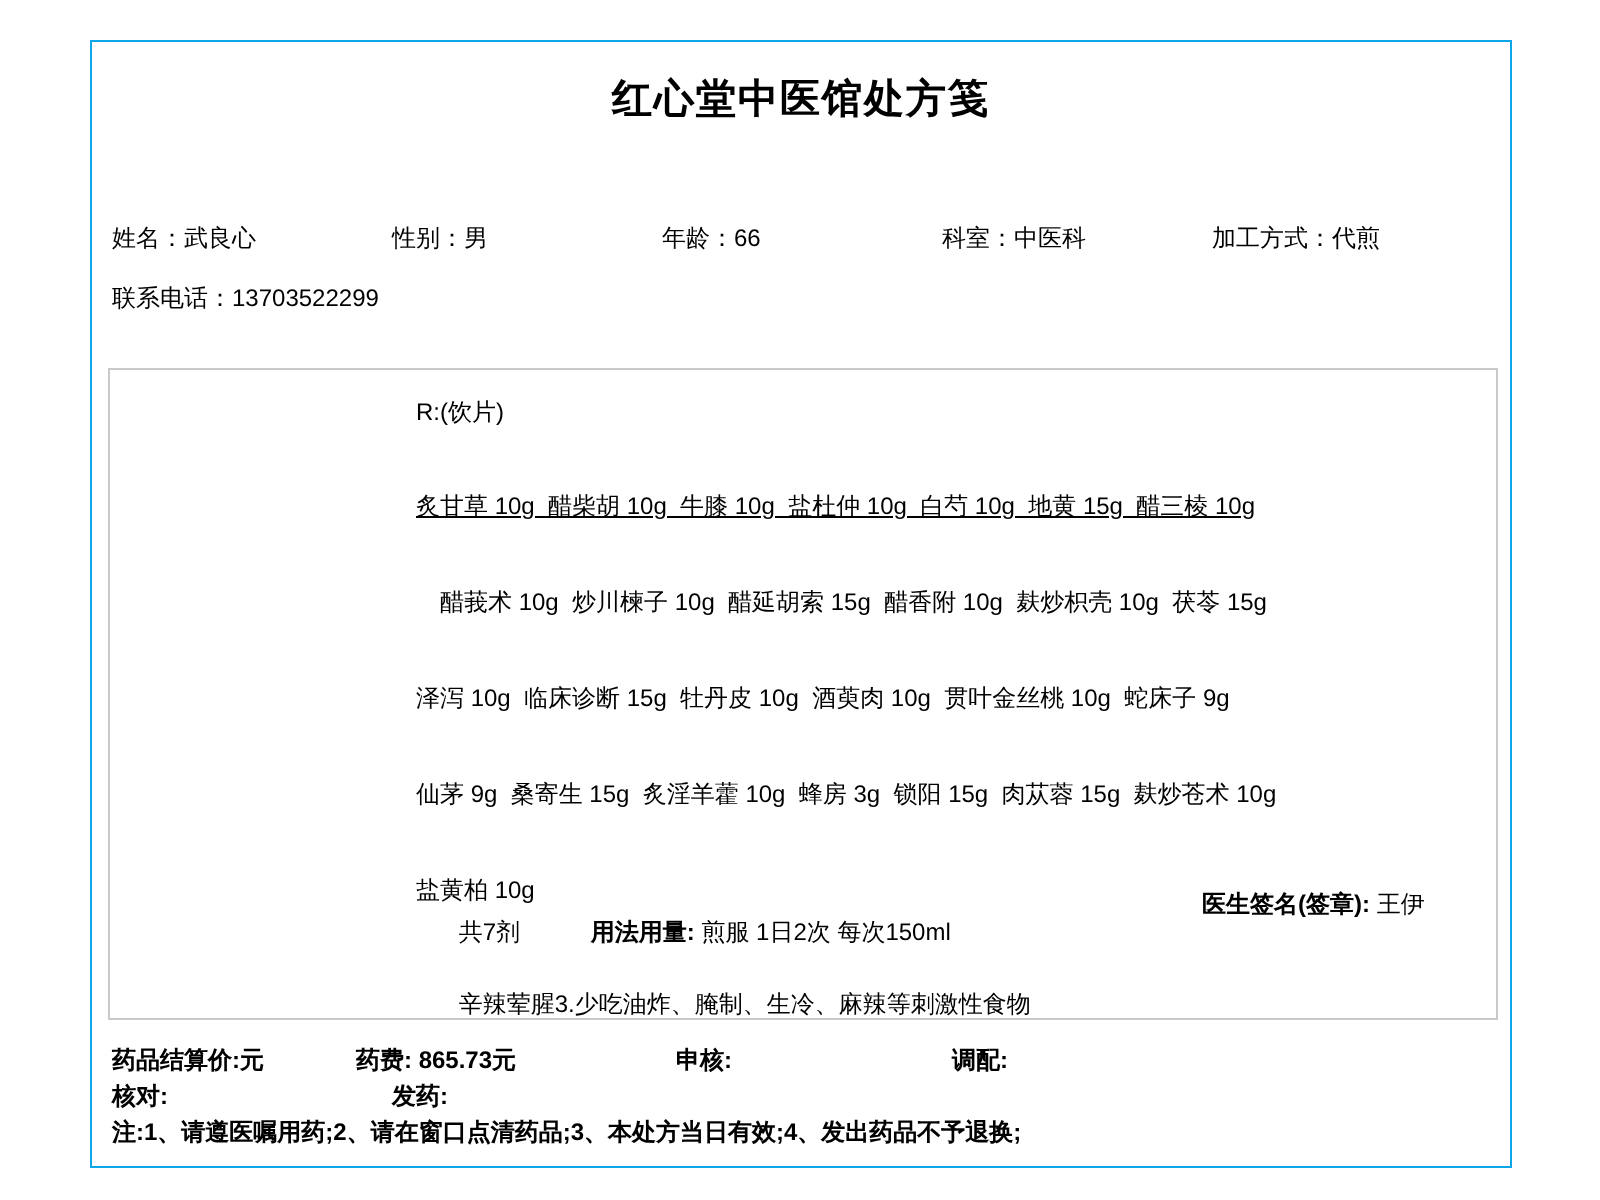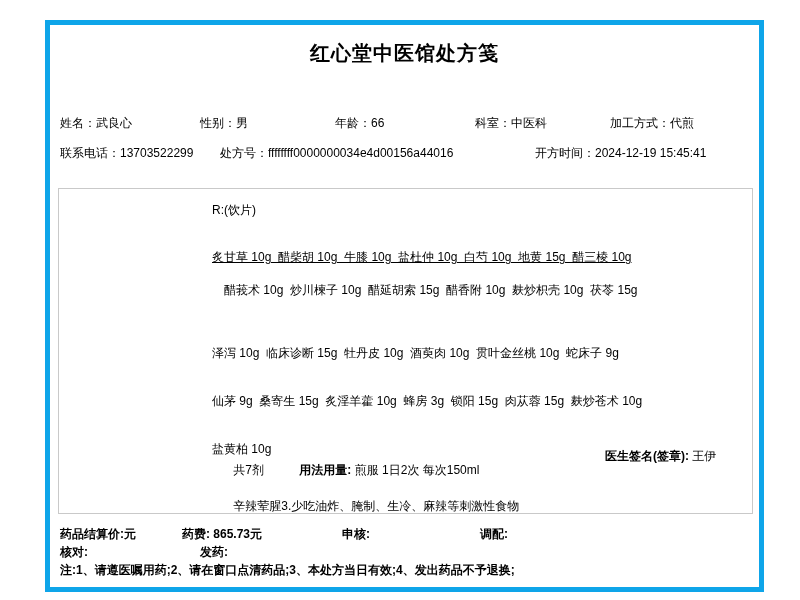--- a/index.html
+++ b/index.html
@@ -3,21 +3,21 @@
 <meta charset="utf-8">
 <style>
   html,body { margin:0; padding:0; background:#fff; }
   .page {
     position:relative; width:800px; height:600px; background:#ffffff;
     font-family:"Liberation Sans","DejaVu Sans",sans-serif;
     font-size:12px; color:#000; overflow:hidden;
   }
   .outer {
     position:absolute; left:45px; top:20px; width:709px; height:562px;
-    border:5px solid #0ea5e9;
+    border:1px solid #0ea5e9;
   }
   .title {
     position:absolute; left:0; top:15px; width:100%;
     text-align:center; font-size:20px; font-weight:bold; letter-spacing:1px;
   }
   .field { position:absolute; white-space:pre; }
   .bold { font-weight:bold;padding-left:32px; }
   .inner {
     position:absolute; left:8px; top:163px; width:693px; height:324px;
     border:1px solid #c9c9c9;
@@ -42,29 +42,27 @@
 
     <div class="title">红心堂中医馆处方笺</div>
 
     <div class="field" style="left:10px; top:90px;"><span>姓名：</span><span>武良心</span></div>
     <div class="field" style="left:150px; top:90px;"><span>性别：</span><span>男</span></div>
     <div class="field" style="left:285px; top:90px;"><span>年龄：</span><span>66</span></div>
     <div class="field" style="left:425px; top:90px;"><span>科室：</span><span>中医科</span></div>
     <div class="field" style="left:560px; top:90px;"><span>加工方式：</span><span>代煎</span></div>
 
     <div class="field" style="left:10px; top:120px;"><span>联系电话：</span><span>13703522299</span></div>
-    <div class="field" style="left:170px; top:120px;"><span>处方号：</span><span>ffffffff0000000034e4d00156a44016</span></div>
-    <div class="field" style="left:485px; top:120px;"><span>开方时间：</span><span>2024-12-19 15:45:41</span></div>
 
     <div class="inner">
       <div class="rx-area">
         <div class="rx-header">R:(饮片)</div>
         <div id="med-lines">
             <div class="med-line" style="top: 60px; text-decoration: underline;">炙甘草 10g  醋柴胡 10g  牛膝 10g  盐杜仲 10g  白芍 10g  地黄 15g  醋三棱 10g</div>
-            <div class="med-line" style="top: 93px; padding-left: 12px;">醋莪术 10g  炒川楝子 10g  醋延胡索 15g  醋香附 10g  麸炒枳壳 10g  茯苓 15g</div>
+            <div class="med-line" style="top: 108px; padding-left: 12px;">醋莪术 10g  炒川楝子 10g  醋延胡索 15g  醋香附 10g  麸炒枳壳 10g  茯苓 15g</div>
             <div class="med-line" style="top: 156px;">泽泻 10g  临床诊断 15g  牡丹皮 10g  酒萸肉 10g  贯叶金丝桃 10g  蛇床子 9g</div>
             <div class="med-line" style="top: 204px;">仙茅 9g  桑寄生 15g  炙淫羊藿 10g  蜂房 3g  锁阳 15g  肉苁蓉 15g  麸炒苍术 10g</div>
             <div class="med-line" style="top: 252px;">盐黄柏 10g</div>
           </div>
         <div class="usage-line" style="top:259px;">
           <span>共7剂 </span><span class="bold">用法用量:</span><span> 煎服 1日2次 每次150ml</span>
           <span class="doctor-sign"><span class="bold">医生签名(签章):</span><span> 王伊</span></span>
         </div>
         <div class="usage-line" style="top:295px;">
           <span>辛辣荤腥3.少吃油炸、腌制、生冷、麻辣等刺激性食物</span>

